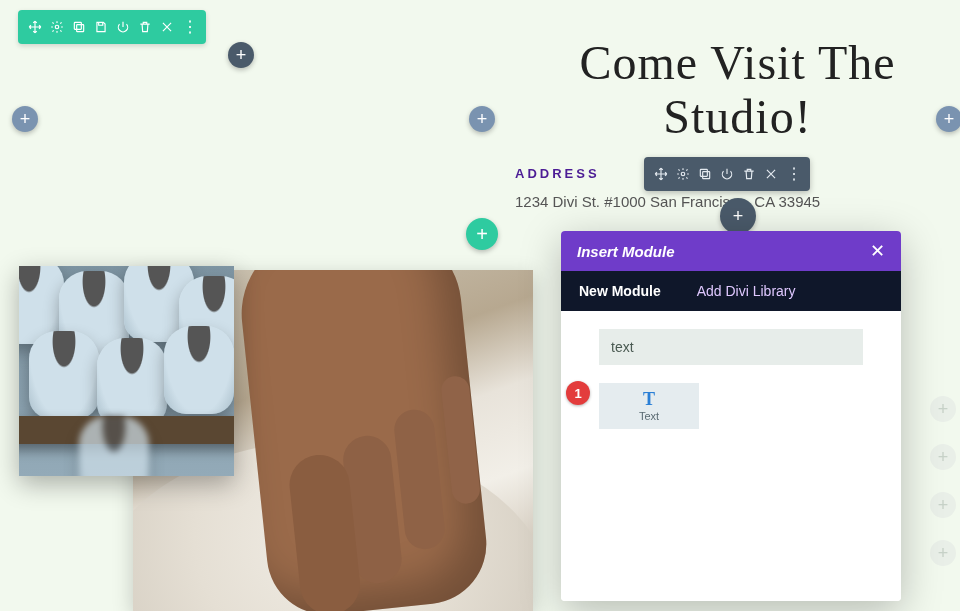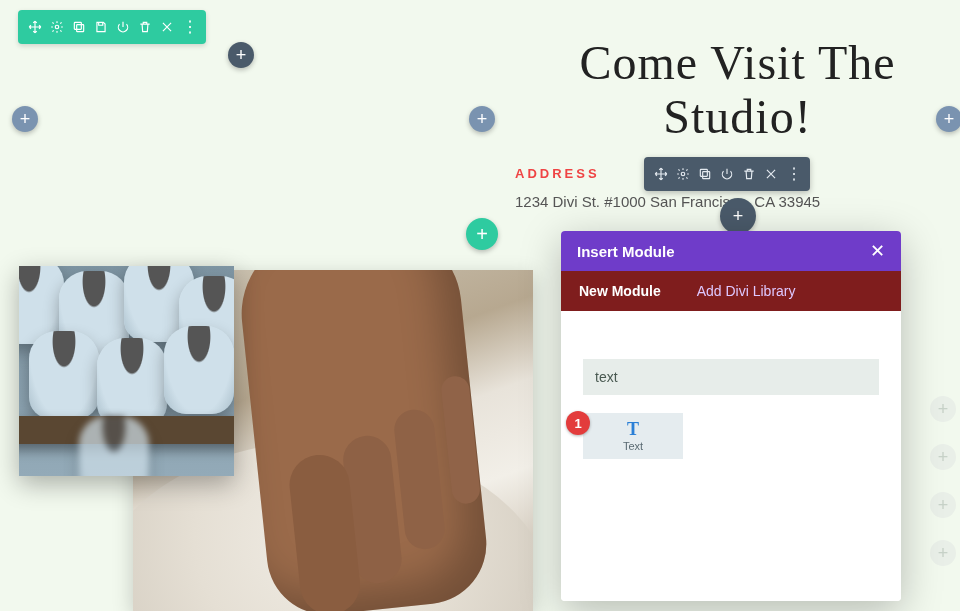--- a/index.html
+++ b/index.html
@@ -63,21 +63,21 @@
     text-align: center;
   }
 
   .address-label {
     position: absolute;
     left: 515px;
     top: 166px;
     font-size: 13px;
     letter-spacing: 3px;
     font-weight: 700;
-    color: #ef4444;
+    color: #4c1d95;
   }
   .address-line {
     position: absolute;
     left: 515px;
     top: 193px;
     font-size: 15px;
     color: #555;
   }
 
   
@@ -183,43 +183,42 @@
   }
   .modal-header {
     height: 40px;
     background: #6f3cc9;
     color: #fff;
     display: flex;
     align-items: center;
     padding: 0 16px;
     justify-content: space-between;
   }
-  .modal-header .title { font-size: 15px; font-weight: 600; }
+  .modal-header .title { font-size: 15px; font-weight: 600; font-style: italic; }
   .modal-header .close { font-size: 18px; cursor: pointer; }
   .modal-tabs {
     height: 40px;
-    background: #7f1d1d;
+    background: #0f172a;
     display: flex;
     align-items: stretch;
   }
   .modal-tab {
     flex: 0 0 auto;
     padding: 0 18px;
     display: flex; align-items: center;
     color: #dfc8ff;
     font-size: 14px;
     cursor: pointer;
   }
   .modal-tab.active { color: #fff; font-weight: 600; }
   .modal-body {
     flex: 1;
-    padding: 18px 22px 10px;
+    padding: 18px 38px 10px;
     position: relative;
     background: #fff;
-    margin-top: 30px;
   }
   .search-box {
     width: 100%;
     height: 36px;
     border: none;
     background: #e7edea;
     padding: 0 12px;
     font-size: 14px;
     color: #4a5a52;
     outline: none;

